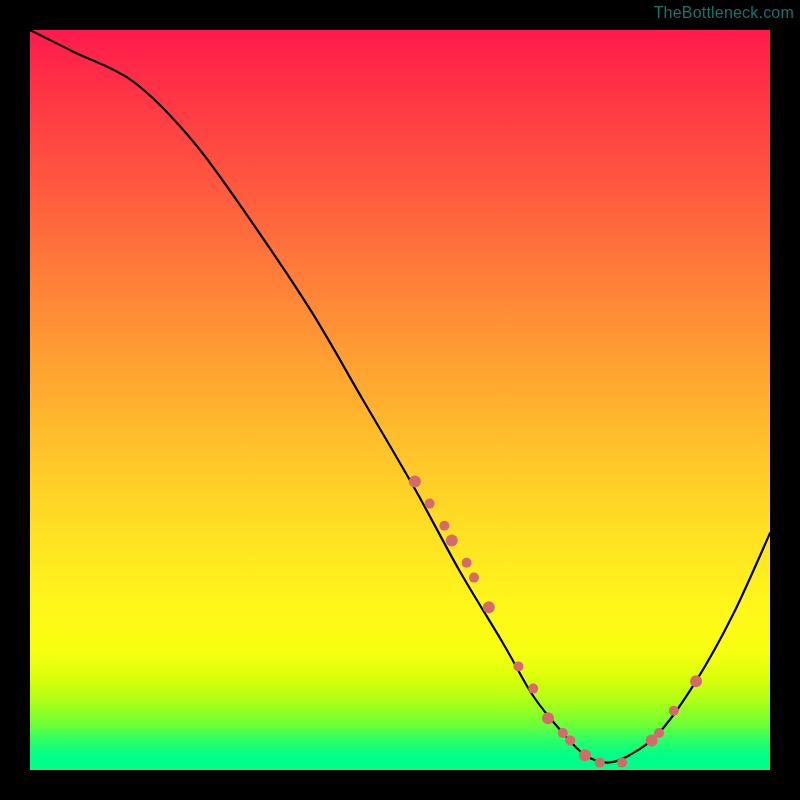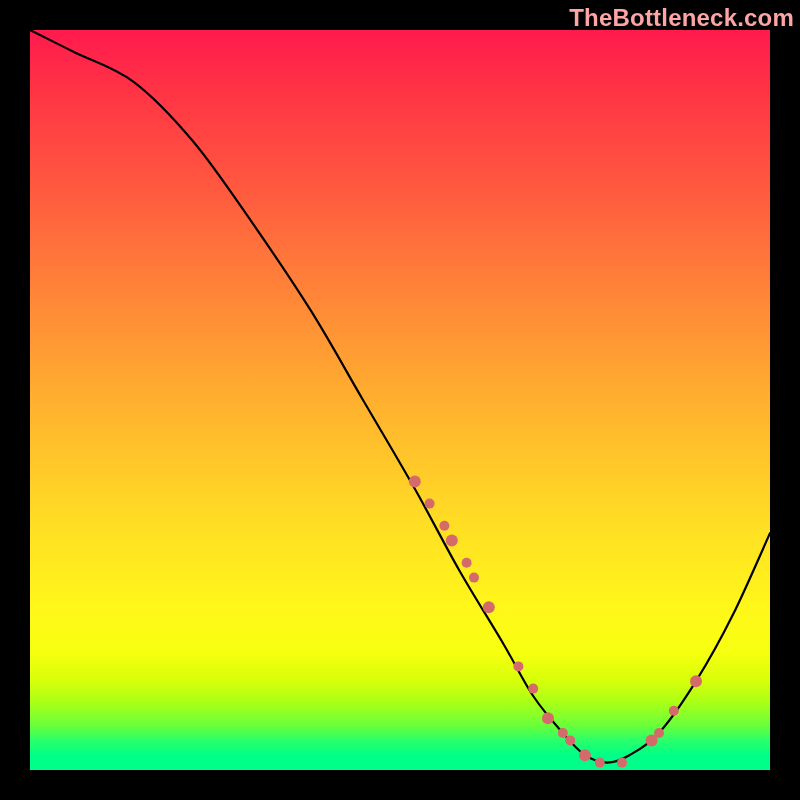--- a/index.html
+++ b/index.html
@@ -38,23 +38,23 @@
       #2aff6a 96%,
       #00ff88 98%,
       #00ff88 100%
     );
   }
   .watermark {
     position: absolute;
     top: 4px;
     right: 6px;
     font-family: Arial, Helvetica, sans-serif;
-    font-size: 24px;
-    font-weight: 700;
-    color: #fca5a5;
+    font-size: 16px;
+    font-weight: 400;
+    color: #0f766e;
     letter-spacing: 0.2px;
   }
   svg.curve {
     position: absolute;
     left: 0;
     top: 0;
     width: 740px;
     height: 740px;
   }
 </style>

